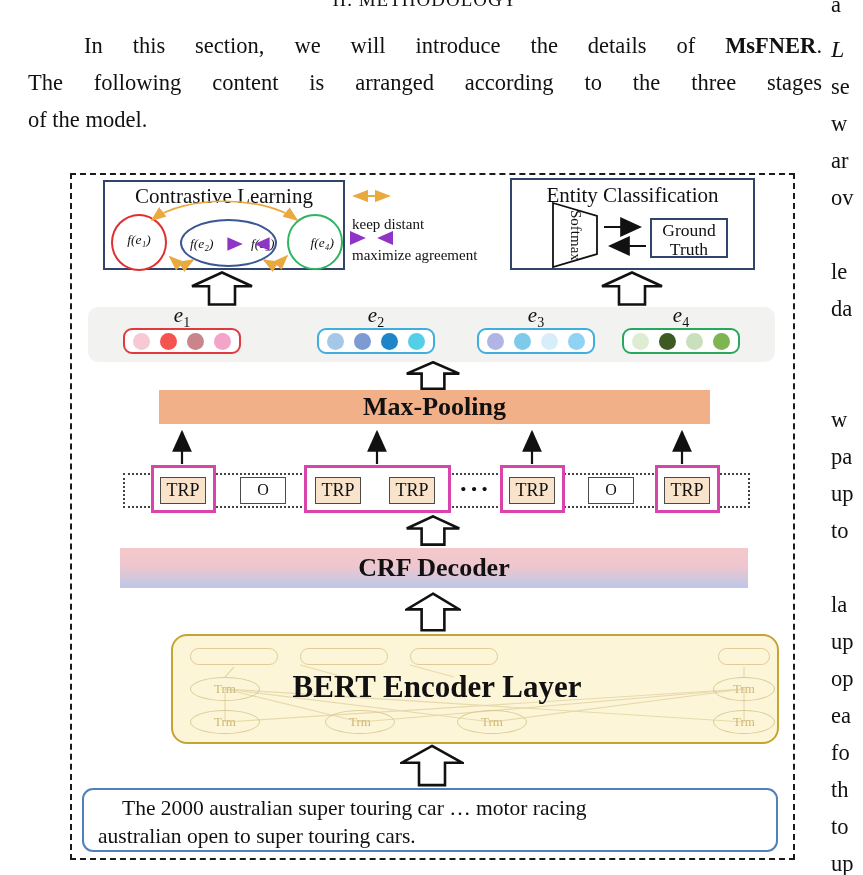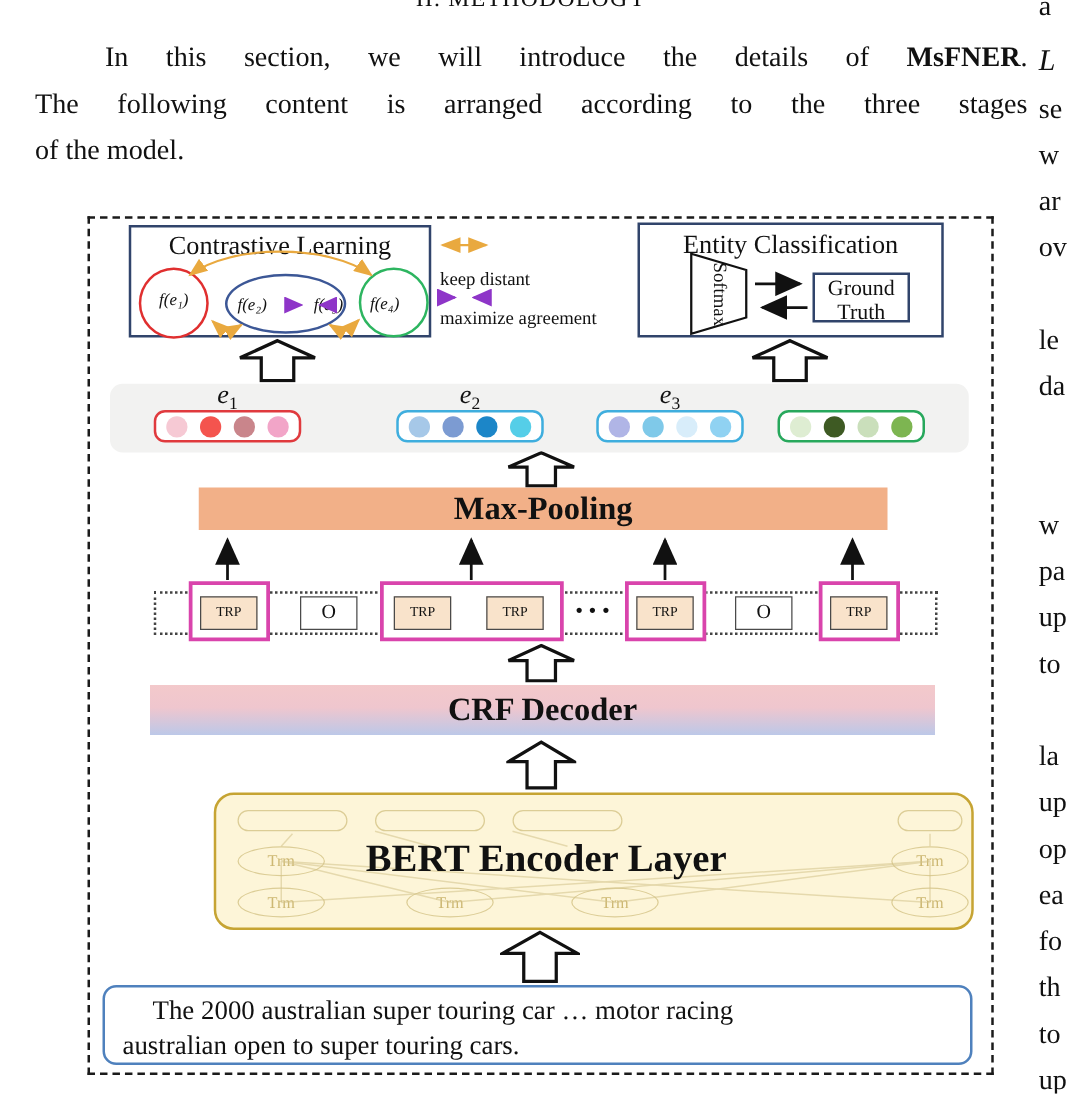--- a/index.html
+++ b/index.html
@@ -40,21 +40,21 @@
          text-align:center;font-size:26px;font-weight:bold;line-height:34px;}
   .crfbar{position:absolute;left:120px;top:548px;width:628px;height:40px;
           background:linear-gradient(180deg,#F3C9CB 0%,#EFC6CE 45%,#BCC8E8 100%);
           text-align:center;font-size:26px;font-weight:bold;line-height:40px;}
   
   .dotted{position:absolute;left:123px;top:473px;width:627px;height:35px;border:2px dotted #444;
           box-sizing:border-box;z-index:2;}
   .mbox{position:absolute;top:465px;height:48px;border:3px solid #D944AC;background:#fff;
         box-sizing:border-box;z-index:3;}
   .tok{position:absolute;top:477px;height:27px;width:46px;box-sizing:border-box;border:1.6px solid #4A4A4A;
-       text-align:center;font-size:11px;line-height:24px;z-index:4;}
+       text-align:center;font-size:18px;line-height:24px;z-index:4;}
   .tok.trp{background:#F9E3CB;}
   .tok.obox{background:#fff;font-size:16px;}
   .tdots{position:absolute;left:452px;top:474px;width:46px;text-align:center;font-size:26px;
          font-weight:bold;letter-spacing:2px;z-index:4;}
   
   .bert{position:absolute;left:133px;top:634px;width:608px;height:110px;background:#FDF5D8;
         border:2.5px solid #C6A433;border-radius:16px;box-sizing:border-box;overflow:hidden;z-index:1;margin-left:38px;}
   .bert-title{position:absolute;left:133px;top:669px;width:608px;text-align:center;
               font-size:31px;font-weight:bold;z-index:2;}
   .ghost-rect{position:absolute;border:1.5px solid #DCCD96;border-radius:9px;box-sizing:border-box;}
@@ -107,21 +107,21 @@
 
   <div class="navybox" style="left:103px;top:180px;width:242px;height:90px;">
     <div class="boxtitle" style="top:2px;">Contrastive Learning</div>
   </div>
   <div class="circle" style="left:111px;top:214px;width:56px;height:57px;border:2.2px solid #E02F2F;"></div>
   <div class="circle" style="left:180px;top:219px;width:97px;height:48px;border:2.2px solid #3C5796;"></div>
   <div class="circle" style="left:287px;top:214px;width:56px;height:56px;border:2.2px solid #2DB560;"></div>
   <span class="fn" style="left:120px;top:232px;width:38px;text-align:center;">f(e₁)</span>
   <span class="fn" style="left:190px;top:236px;">f(e₂)</span>
   <span class="fn" style="left:251px;top:236px;">f(e₃)</span>
-  <span class="fn" style="left:296px;top:235px;width:38px;text-align:left;">f(e₄)</span>
+  <span class="fn" style="left:296px;top:235px;width:38px;text-align:right;">f(e₄)</span>
   <span class="legend-label" style="left:352px;top:216px;">keep distant</span>
   <span class="legend-label" style="left:352px;top:247px;">maximize agreement</span>
 
   <div class="navybox" style="left:510px;top:178px;width:245px;height:92px;">
     <div class="boxtitle" style="top:3px;">Entity Classification</div>
   </div>
   <div class="softmax">Softmax</div>
   <div class="gtbox">Ground Truth</div>
 
   <div class="band"></div>
@@ -143,20 +143,21 @@
   </div>
 
   <div class="elabel" style="left:477px;"><i>e</i><sub>3</sub></div>
   <div class="ebox" style="left:477px;border:2.2px solid #3FAEDE;">
     <span class="dot" style="background: rgb(176, 181, 230);"></span>
     <span class="dot" style="background: rgb(127, 201, 233);"></span>
     <span class="dot" style="background: rgb(216, 237, 250);"></span>
     <span class="dot" style="background: rgb(144, 210, 242);"></span>
   </div>
 
+  <div class="elabel" style="left:622px;"><i>e</i><sub>4</sub></div>
   <div class="ebox" style="left:622px;border:2.2px solid #27A85C;">
     <span class="dot" style="background: rgb(222, 237, 210);"></span>
     <span class="dot" style="background: rgb(62, 90, 35);"></span>
     <span class="dot" style="background: rgb(202, 223, 187);"></span>
     <span class="dot" style="background: rgb(125, 181, 81);"></span>
   </div>
 
   <div class="mpbar">Max-Pooling</div>
 
   <div class="dotted"></div>

